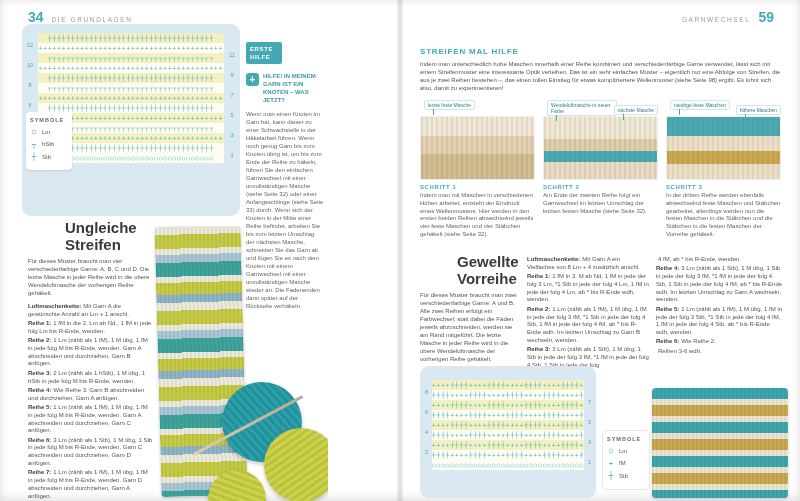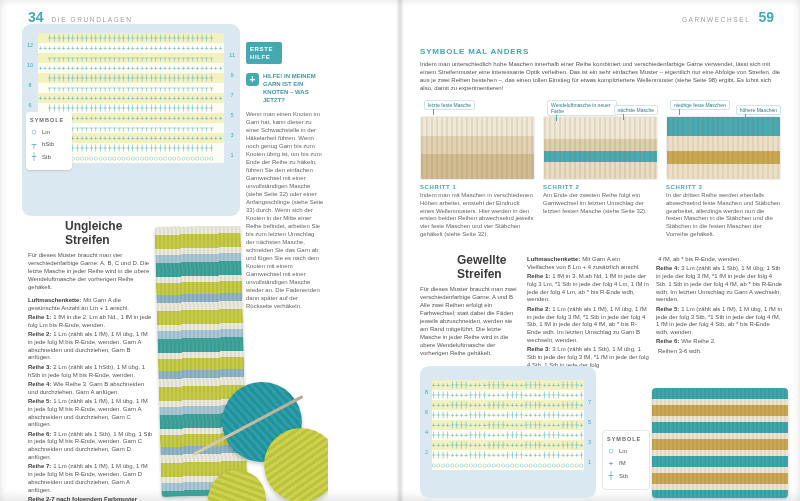--- a/index.html
+++ b/index.html
@@ -45,21 +45,21 @@
   .eh-tab { display:inline-block; width:36px; background:#45a9b4; color:#fff; font-size:6px;
             font-weight:bold; letter-spacing:.6px; line-height:1.35; padding:3px 4px; border-radius:2px; }
   .eh-head { display:flex; gap:4px; margin-top:9px; align-items:flex-start; }
   .eh-cross { width:13px; height:13px; flex:0 0 13px; background:#45a9b4; color:#fff; border-radius:3px;
               font-size:10px; font-weight:bold; text-align:center; line-height:13px; }
   .eh-headline { font-size:6px; font-weight:bold; color:#3f99a3; line-height:1.3; }
   .eh-body { margin-top:7px; font-size:6px; color:#666; line-height:1.33; text-align:left; }
 
   
   .ung-col { position:absolute; left:28px; top:219px; width:126px; }
-  .sec-title { font-size:12px; font-weight:bold; color:#3a3a3a; margin-bottom:5px;padding-left:37px; }
+  .sec-title { font-size:15px; font-weight:bold; color:#3a3a3a; margin-bottom:5px;padding-left:37px; }
   .intro { font-size:6px; color:#555; line-height:1.33; margin-bottom:5px; }
   .instr { font-size:6px; color:#555; line-height:1.3; margin-bottom:1.5px; }
   .instr b { color:#3e3e3e; margin-right:2px; }
 
   
   .photo-left { position:absolute; left:152px; top:226px; width:176px; height:275px; overflow:hidden; }
   .swatch { position:absolute; left:6px; top:0; width:86px; height:270px; border-radius:4px;
     background:
       repeating-linear-gradient(90deg, rgba(0,0,0,.06) 0 2px, transparent 2px 4px),
       repeating-linear-gradient(180deg,
@@ -205,21 +205,21 @@
     <div class="ball yel1"></div>
     <div class="ball yel2"></div>
     <div class="hook"></div>
   </div>
 
   <div class="pg-head rgt">
     <span class="pg-sec">GARNWECHSEL</span>
     <span class="pg-num">59</span>
   </div>
 
-  <h2 class="str-title">SYMBOLE MAL ANDERS</h2>
+  <h2 class="str-title">STREIFEN MAL HILFE</h2>
   <p class="str-intro">Indem man unterschiedlich hohe Maschen innerhalb einer Reihe kombiniert und verschiedenfarbige Garne verwendet, lässt sich mit einem Streifenmuster eine interessante Optik verleihen. Das ist ein sehr einfaches Muster – eigentlich nur eine Abfolge von Streifen, die aus je zwei Reihen bestehen –, das einen tollen Einstieg für etwas kompliziertere Wellenmuster (siehe Seite 98) ergibt. Es lohnt sich also, damit zu experimentieren!</p>
 
   <div class="steps-row">
     <figure class="step">
       <div class="tags">
         <span class="tag t1">letzte feste Masche</span>
       </div>
       <div class="sphoto p1"></div>
       <div class="slabel">SCHRITT 1</div>
       <p class="scap">Indem man mit Maschen in verschiedenen Höhen arbeitet, entsteht der Eindruck eines Wellenmusters. Hier werden in den ersten beiden Reihen abwechselnd jeweils vier feste Maschen und vier Stäbchen gehäkelt (siehe Seite 32).</p>
@@ -238,21 +238,21 @@
         <span class="tag t1">niedrige feste Maschen</span>
         <span class="tag t2">höhere Maschen</span>
       </div>
       <div class="sphoto p3"></div>
       <div class="slabel">SCHRITT 3</div>
       <p class="scap">In der dritten Reihe werden ebenfalls abwechselnd feste Maschen und Stäbchen gearbeitet, allerdings werden nun die festen Maschen in die Stäbchen und die Stäbchen in die festen Maschen der Vorreihe gehäkelt.</p>
     </figure>
   </div>
 
   <div class="gew-col1">
-    <h2 class="sec-title">Gewellte Streifen</h2>
+    <h2 class="sec-title">Gewellte Vorreihe</h2>
     <p class="intro">Für dieses Muster braucht man zwei verschiedenfarbige Garne: A und B. Alle zwei Reihen erfolgt ein Farbwechsel; statt dabei die Fäden jeweils abzuschneiden, werden sie am Rand mitgeführt. Die letzte Masche in jeder Reihe wird in die obere Wendeluftmasche der vorherigen Reihe gehäkelt.</p>
   </div>
 
   <div class="gew-col2">
     <p class="instr"><b>Luftmaschenkette:</b><span>Mit Garn A ein Vielfaches von 8 Lm + 4 zusätzlich anschl.</span></p>
     <p class="instr"><b>Reihe 1:</b><span>1 fM in 3. M ab Nd, 1 fM in jede der folg 3 Lm, *1 Stb in jede der folg 4 Lm, 1 fM in jede der folg 4 Lm, ab * bis R-Ende wdh, wenden.</span></p>
     <p class="instr"><b>Reihe 2:</b><span>1 Lm (zählt als 1 fM), 1 M übg, 1 fM in jede der folg 3 fM, *1 Stb in jede der folg 4 Stb, 1 fM in jede der folg 4 fM, ab * bis R-Ende wdh. Im letzten Umschlag zu Garn B wechseln, wenden.</span></p>
     <p class="instr"><b>Reihe 3:</b><span>3 Lm (zählt als 1 Stb), 1 M übg, 1 Stb in jede der folg 3 fM, *1 fM in jede der folg 4 Stb, 1 Stb in jede der folg</span></p>
   </div>
 

